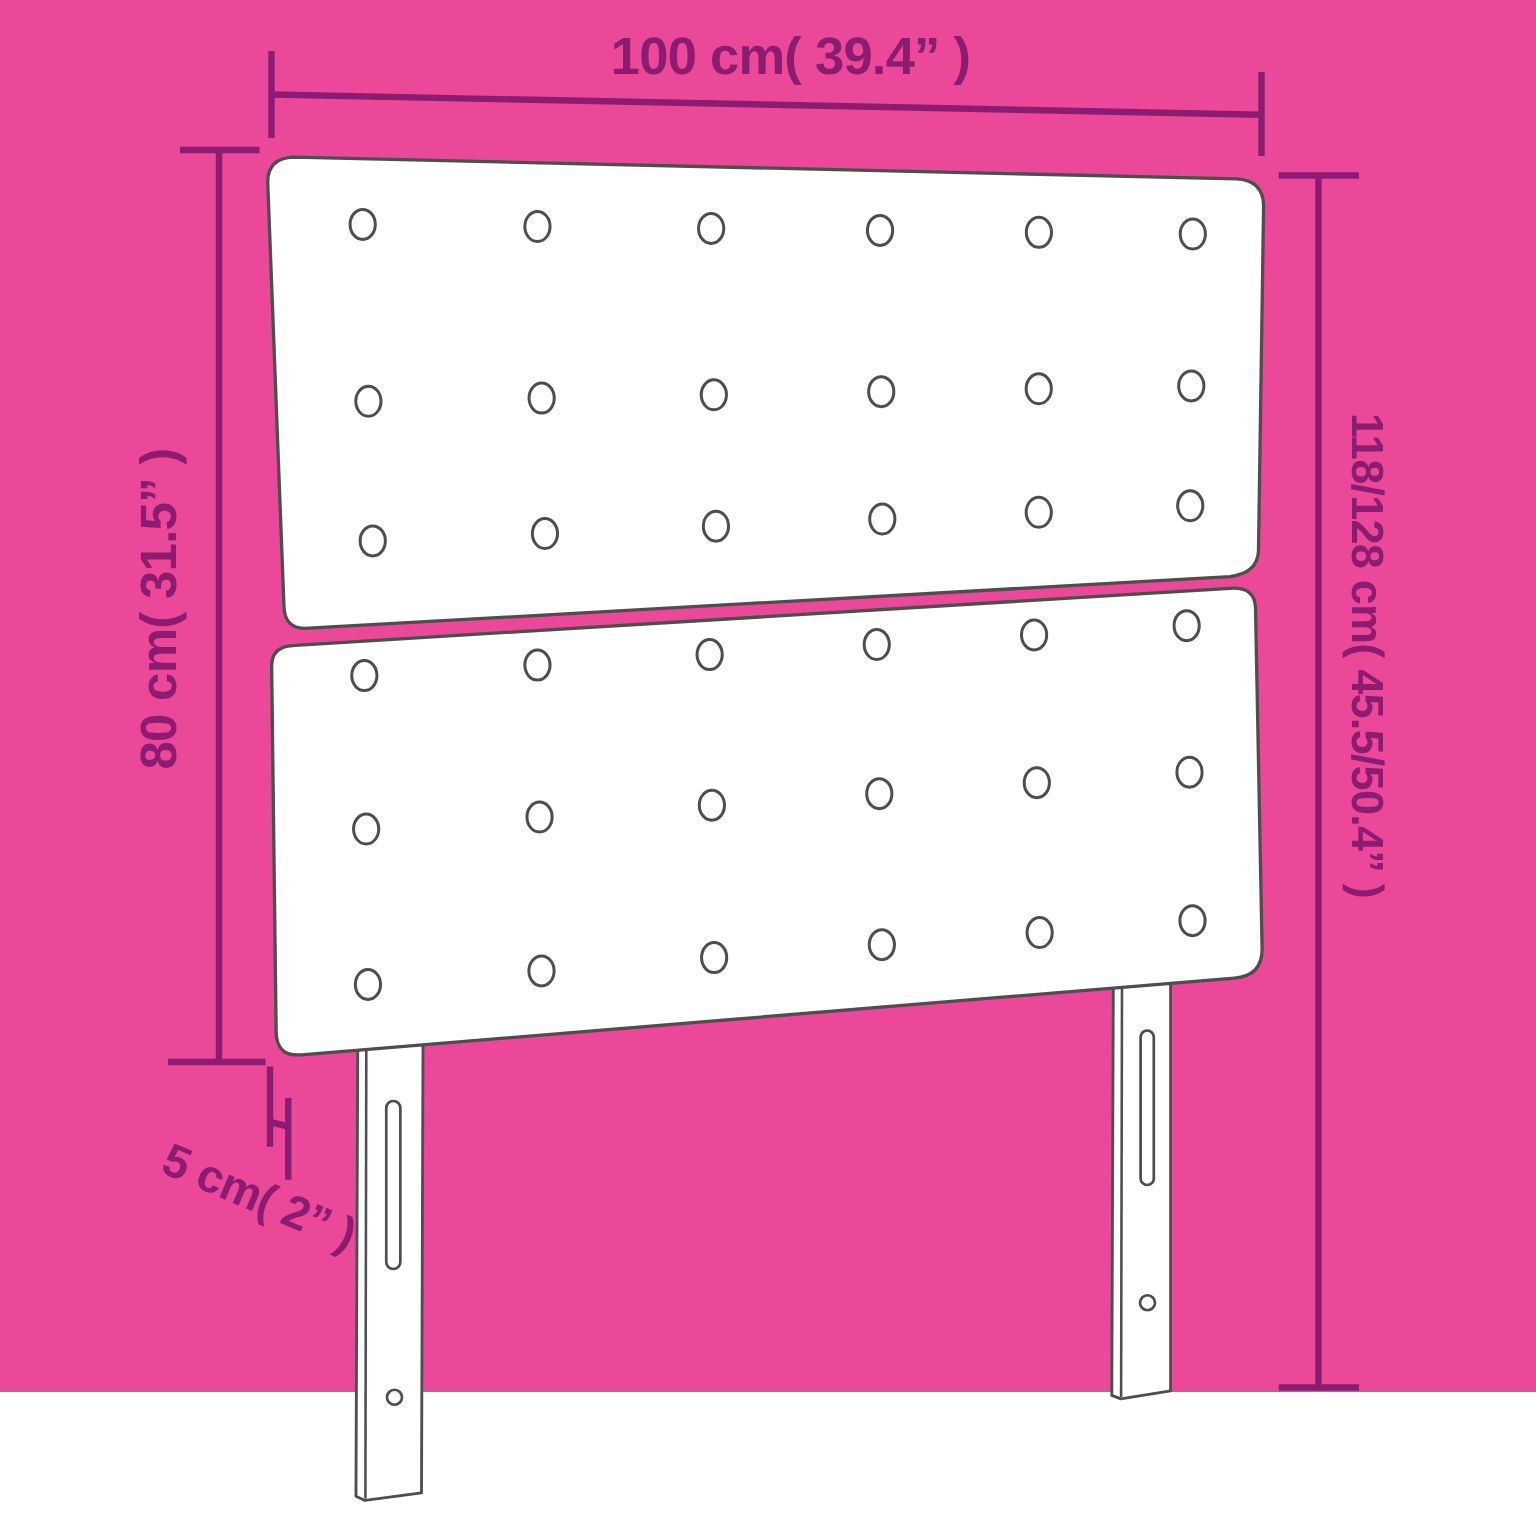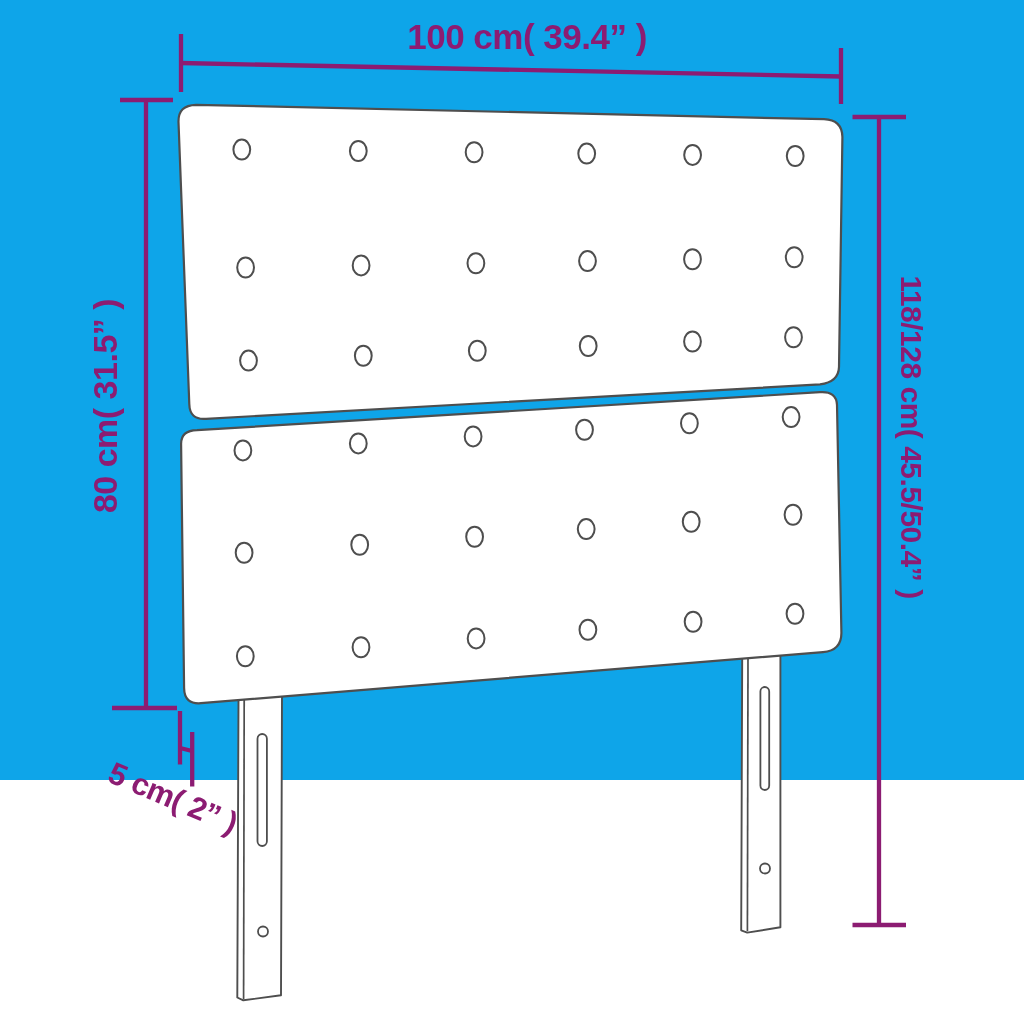--- a/index.html
+++ b/index.html
@@ -7,22 +7,22 @@
     padding: 0;
     background: #ffffff;
     width: 1024px;
     height: 1024px;
     overflow: hidden;
     font-family: "Liberation Sans", sans-serif;
   }
   .stage {
     position: relative;
     width: 1024px;
-    height: 780px;
-    background: #0ea5e9;
+    height: 928px;
+    background: #ec4899;
   }
   svg { display: block; }
   .dl {
     stroke: var(--dim-color, #8C1C72);
     stroke-width: 4.3;
     fill: none;
   }
   .dt {
     fill: var(--dim-color, #8C1C72);
     font-family: "Liberation Sans", sans-serif;

